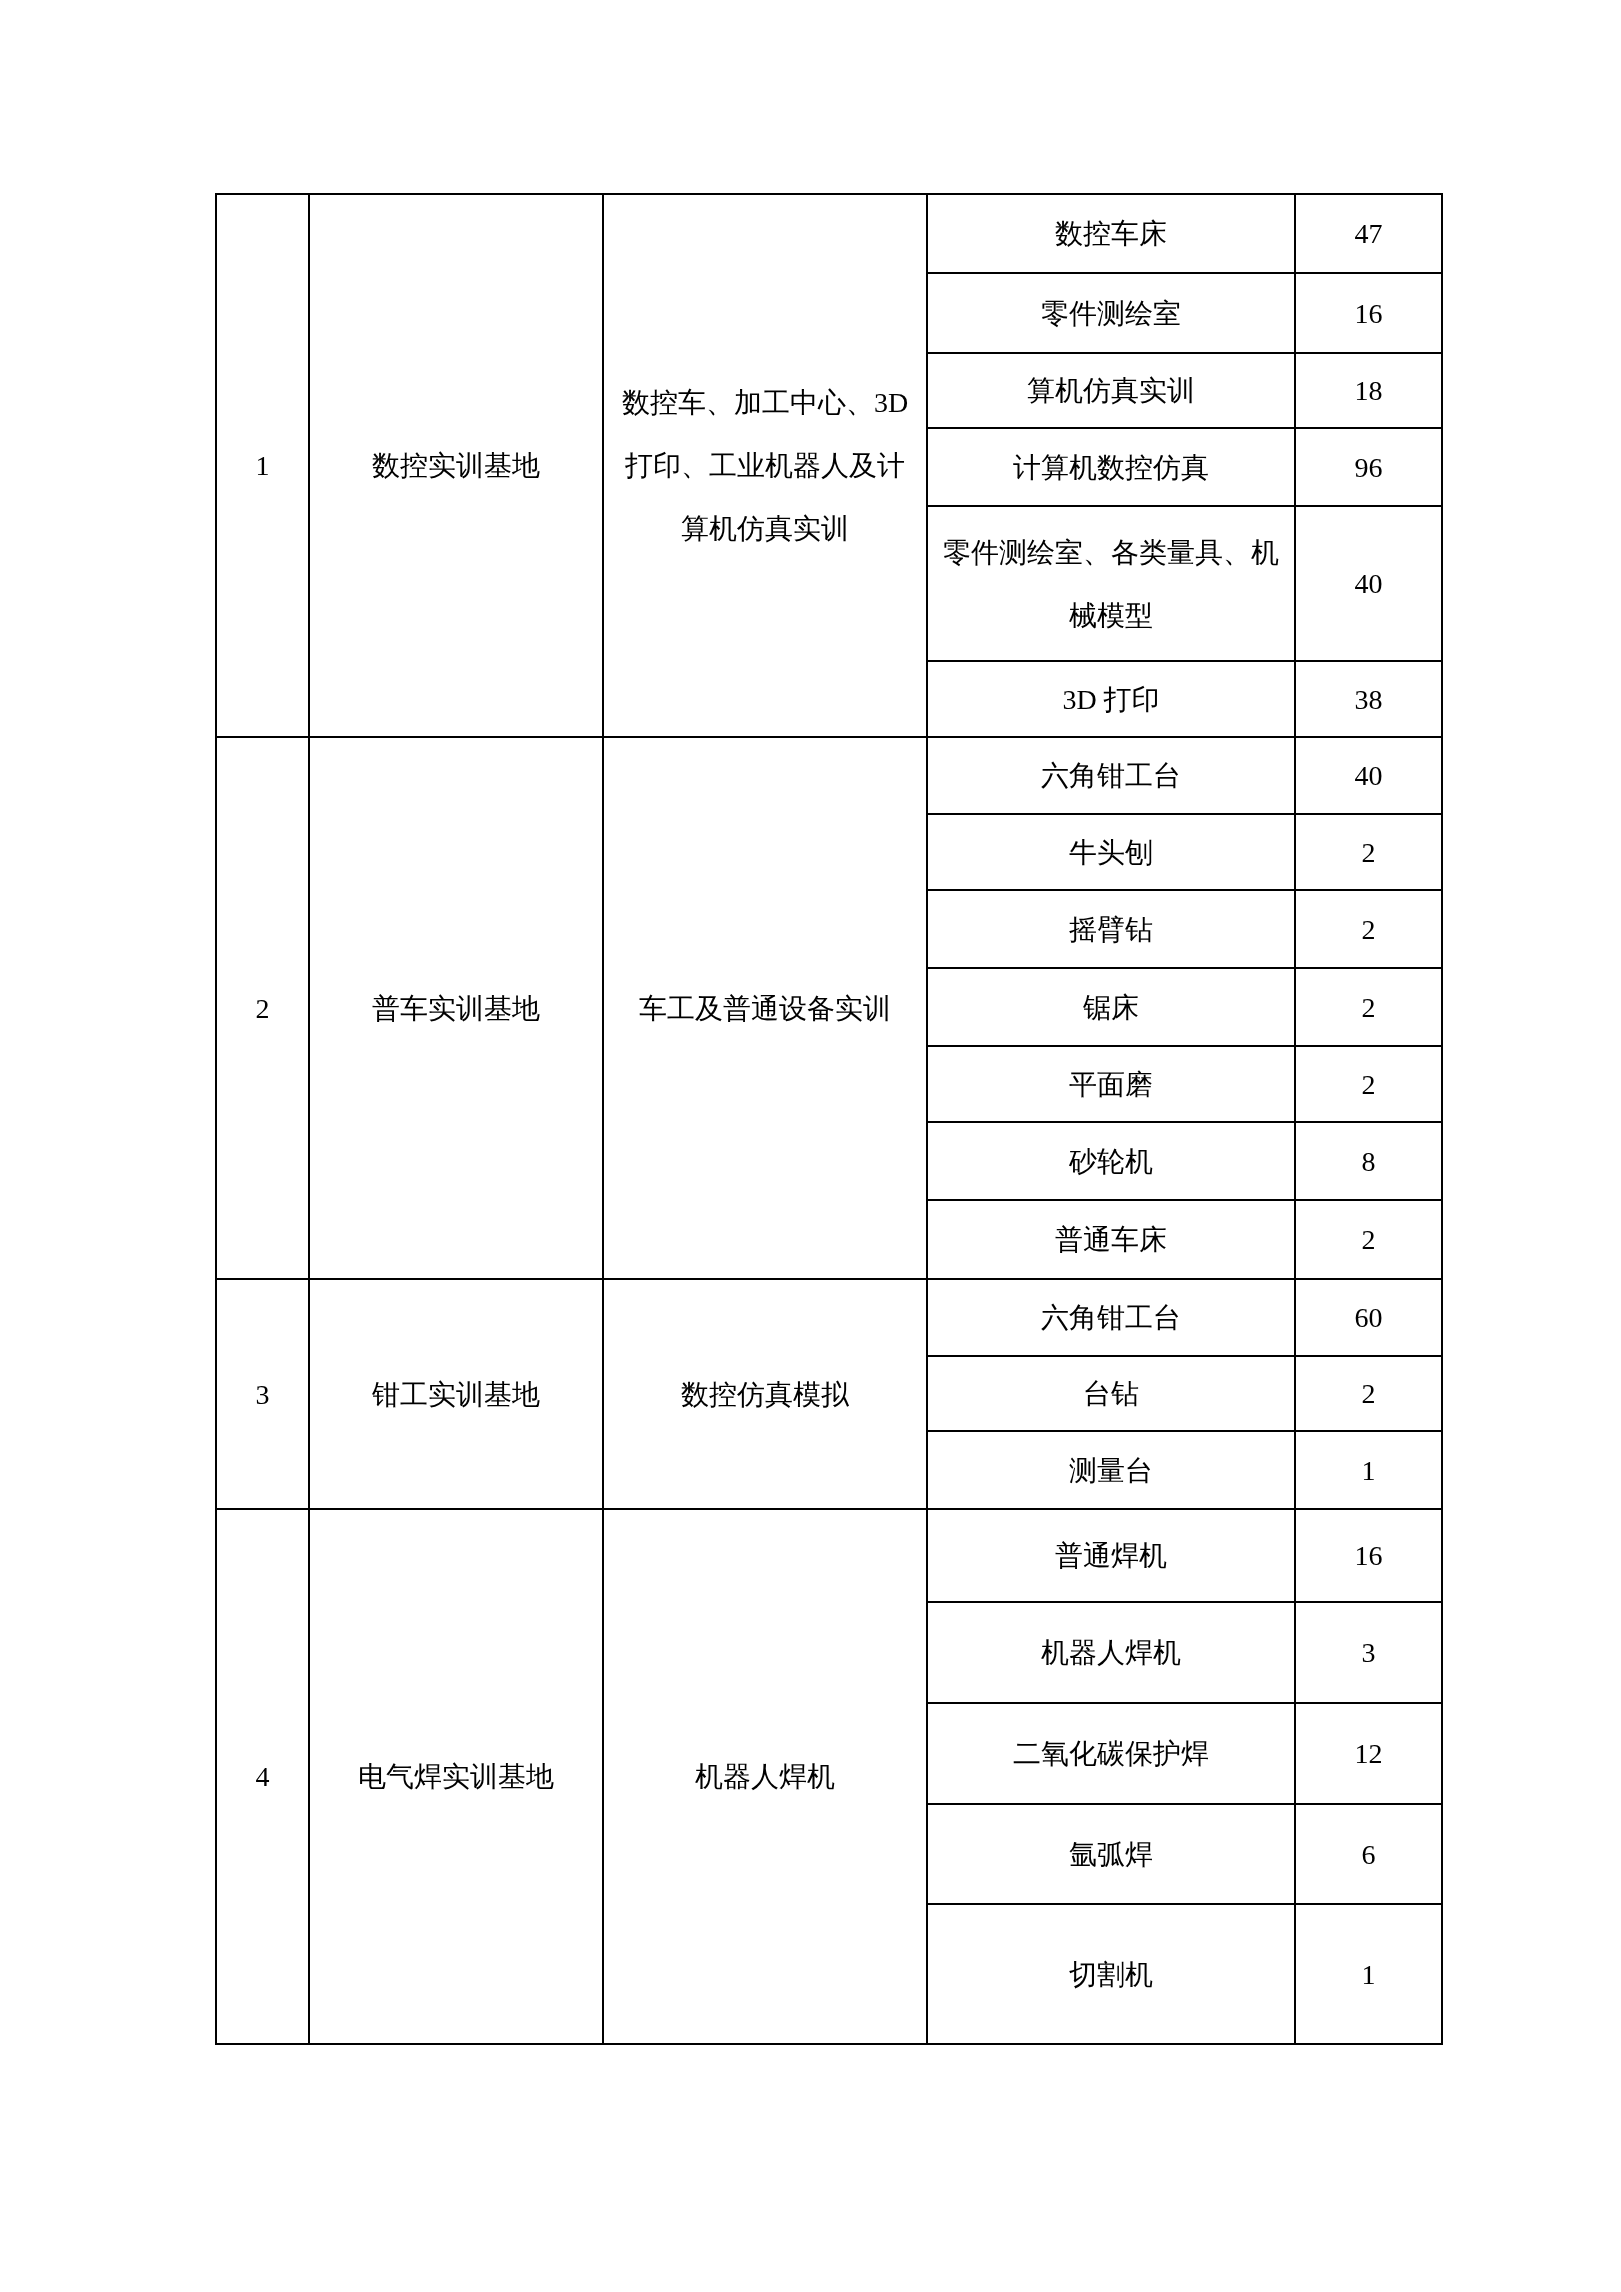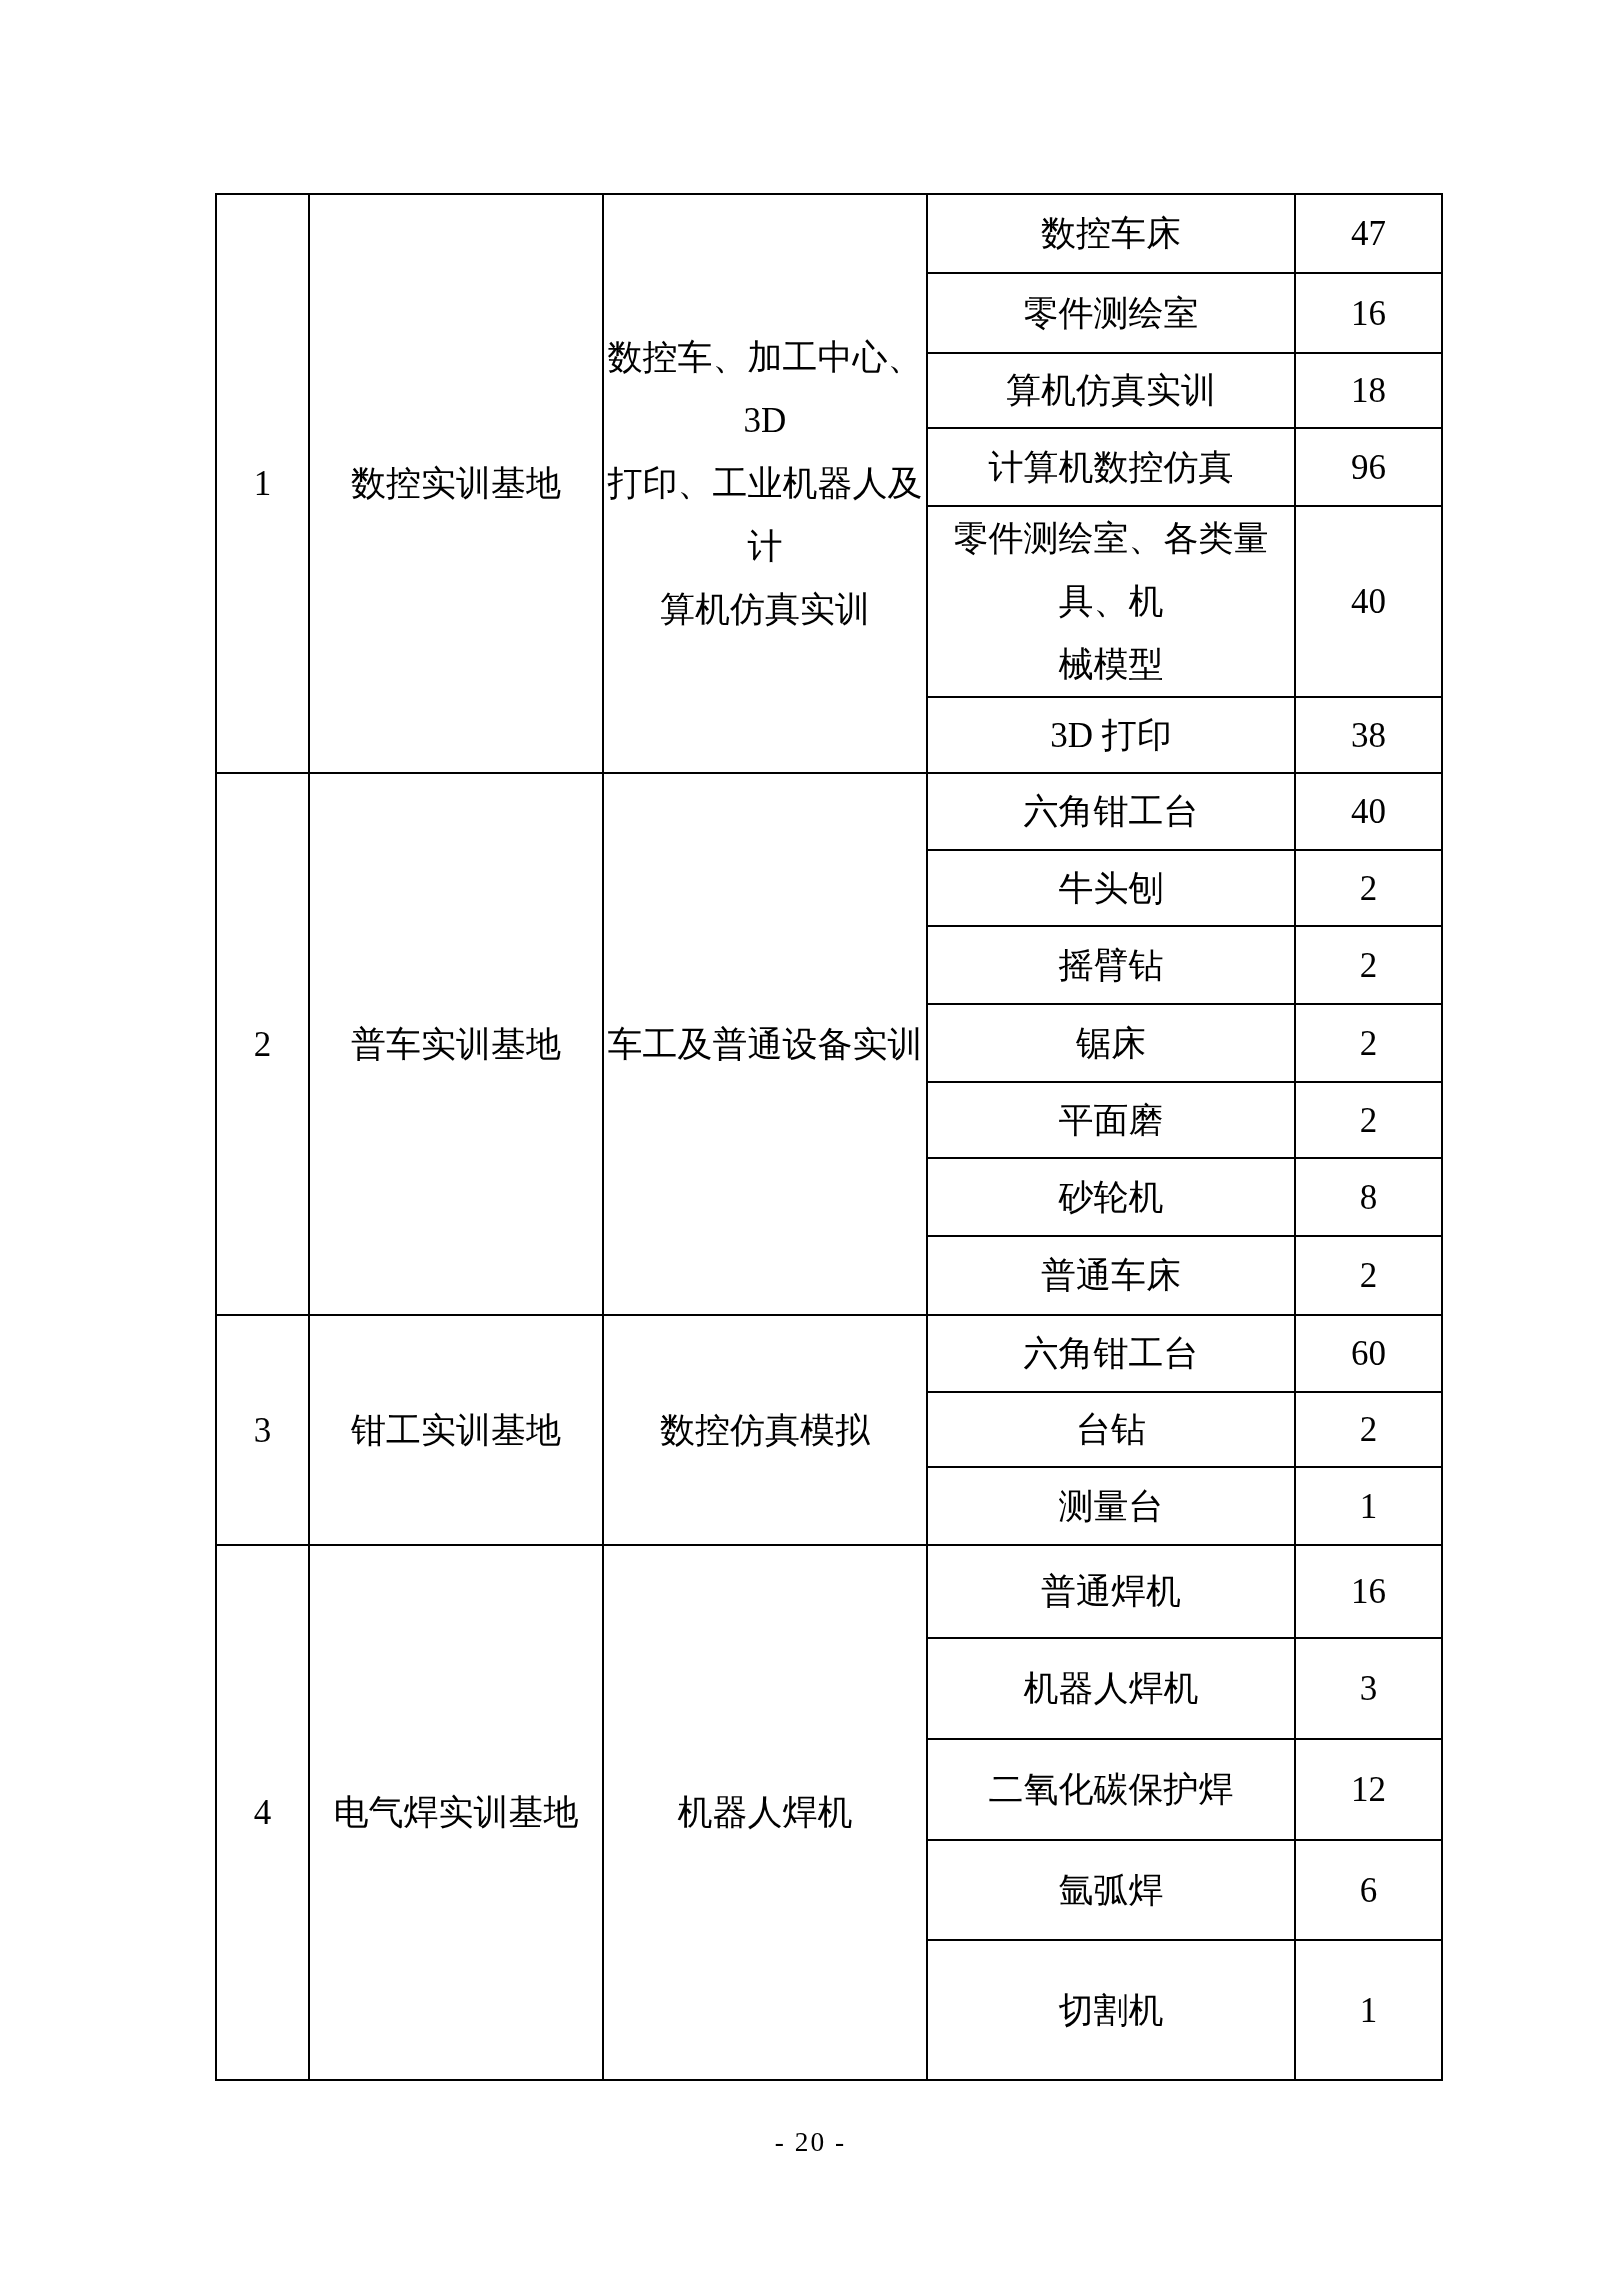--- a/index.html
+++ b/index.html
@@ -17,21 +17,21 @@
     left: 215px;
     top: 193px;
     width: 1226px;
     border-collapse: collapse;
     table-layout: fixed;
     border: 2.9px solid #000;
   }
   table.doc td {
     border: 2px solid #000;
     padding: 0;
-    font-size: 35px;
+    font-size: 28px;
     line-height: 63px;
     text-align: center;
     vertical-align: middle;
     white-space: pre-line;
     overflow: hidden;
   }
   td.num-cell {
     vertical-align: top;
     padding-top: 41px;
   }
@@ -171,16 +171,15 @@
         <td>氩弧焊</td>
         <td>6</td>
       </tr>
       <tr class="rh143">
         <td>切割机</td>
         <td>1</td>
       </tr>
     </tbody>
   </table>
 
-  <div class="page-number">- 20 -</div>
 
 </div>
 
 
 </body></html>

